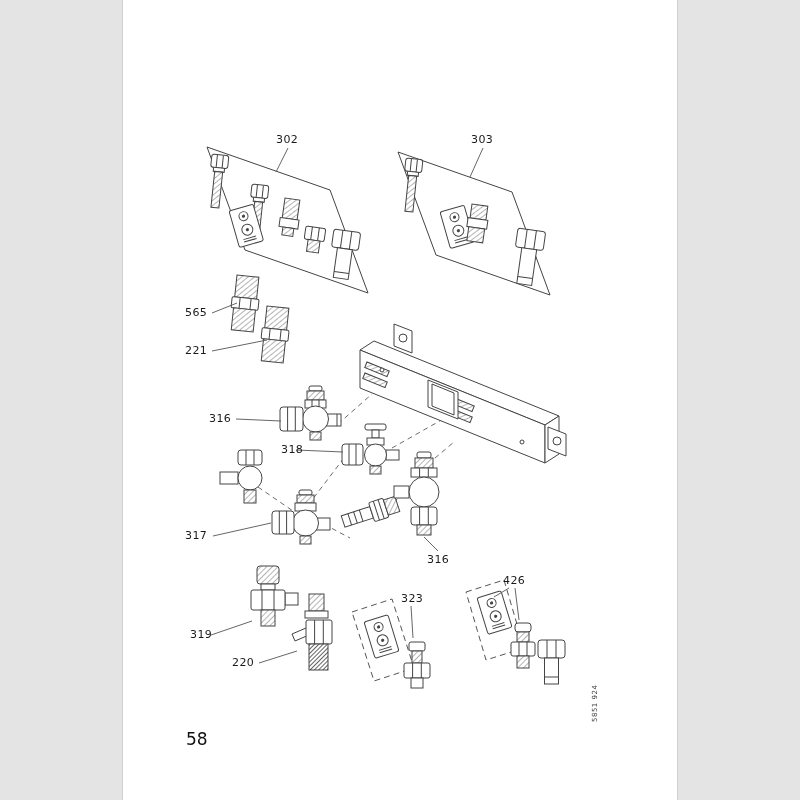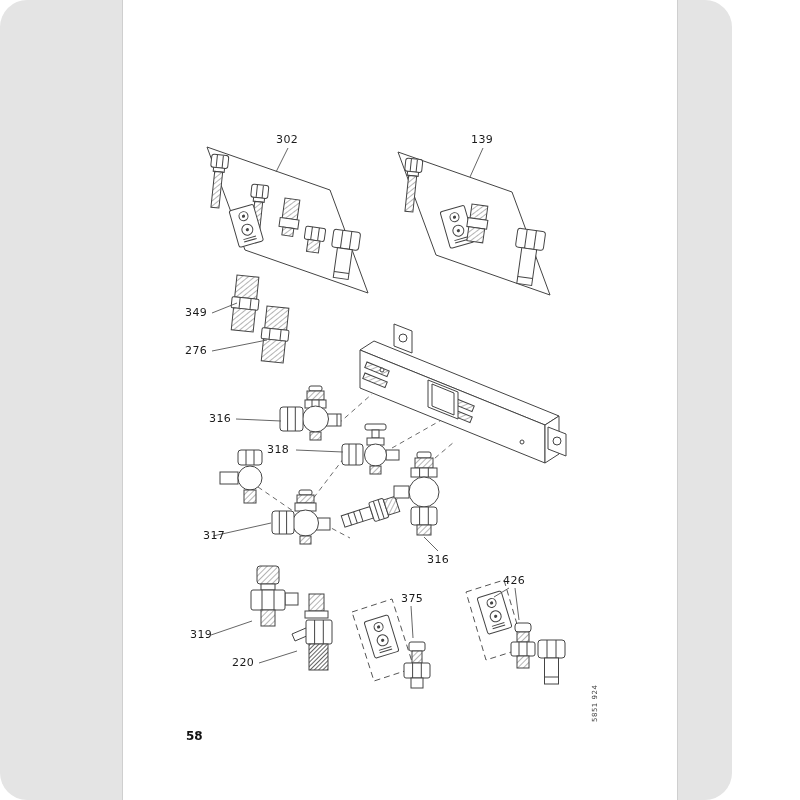--- a/index.html
+++ b/index.html
@@ -1,33 +1,32 @@
 <!DOCTYPE html>
 <html><head>
 <meta charset="utf-8">
 <style>
   html,body { margin:0; padding:0; }
   .stage {
-    position:relative; width:732px; height:800px;
+    position:relative; width:800px; height:800px;
     background:#ffffff; overflow:hidden;
     font-family:"DejaVu Sans","Liberation Sans",sans-serif;
-    border-radius:27px;
   }
   .margin-strip { position:absolute; top:0; height:800px; background:#e4e4e4; }
   .margin-strip.left  { left:0;   width:122px; border-right:1px solid #cfcfcf; }
   .margin-strip.right { left:677px; width:123px; border-left:1px solid #cfcfcf; }
   .page { position:absolute; left:123px; top:0; width:554px; height:800px; background:#ffffff; }
   svg.art { position:absolute; left:0; top:0; }
   .callout {
     position:absolute; font-size:11px; color:#1a1a1a; letter-spacing:0.4px;
     white-space:nowrap;
   }
   .page-number {
     position:absolute; left:186px; top:729px;
-    font-size:12px; font-weight:bold; color:#111;text-align:center;
+    font-size:17px; font-weight:normal; color:#111;text-align:center;
   }
   .doc-code {
     position:absolute; left:591px; top:722px;
     font-size:7px; color:#444; letter-spacing:0.5px;
     transform:rotate(-90deg); transform-origin:0 0; white-space:nowrap;
   }
 </style>
 </head>
 <body>
 
@@ -287,27 +286,27 @@
       <line x1="438" y1="551" x2="424" y2="537"></line>
       <line x1="211" y1="635" x2="252" y2="621"></line>
       <line x1="259" y1="663" x2="297" y2="651"></line>
       <line x1="411" y1="606" x2="413" y2="638"></line>
       <line x1="509" y1="588" x2="494" y2="597"></line>
       <line x1="515" y1="588" x2="519" y2="620"></line>
     </g>
   </svg>
 
   <div class="callout" style="left:276px; top:133px">302</div>
-  <div class="callout" style="left:471px; top:133px">139</div>
-  <div class="callout" style="left:185px; top:306px">349</div>
-  <div class="callout" style="left:185px; top:344px">276</div>
+  <div class="callout" style="left:471px; top:133px">303</div>
+  <div class="callout" style="left:185px; top:306px">565</div>
+  <div class="callout" style="left:185px; top:344px">221</div>
   <div class="callout" style="left:209px; top:412px">316</div>
-  <div class="callout" style="left:267px; top:443px">318</div>
-  <div class="callout" style="left:203px; top:529px">317</div>
+  <div class="callout" style="left:281px; top:443px">318</div>
+  <div class="callout" style="left:185px; top:529px">317</div>
   <div class="callout" style="left:427px; top:553px">316</div>
   <div class="callout" style="left:190px; top:628px">319</div>
   <div class="callout" style="left:232px; top:656px">220</div>
-  <div class="callout" style="left:401px; top:592px">375</div>
+  <div class="callout" style="left:401px; top:592px">323</div>
   <div class="callout" style="left:503px; top:574px">426</div>
 
   <div class="page-number">58</div>
   <div class="doc-code">5851 924</div>
 </div>
 
 </body></html>

